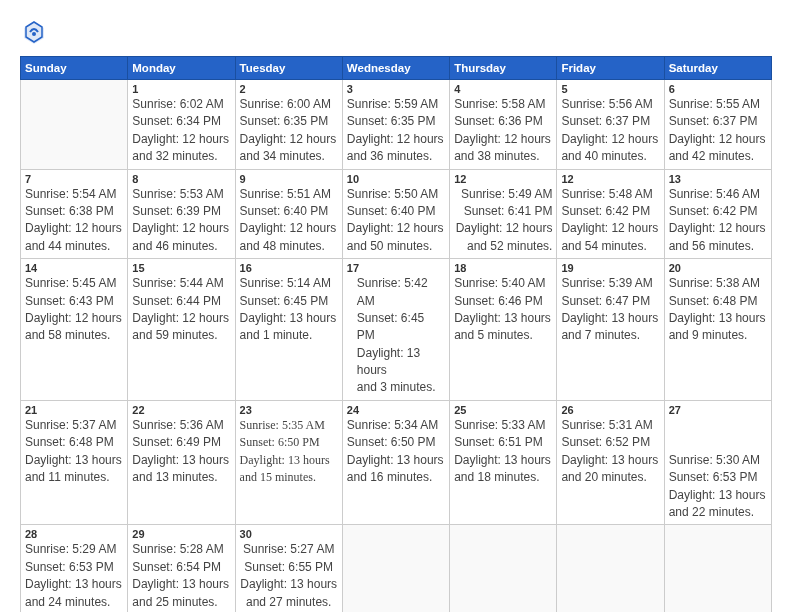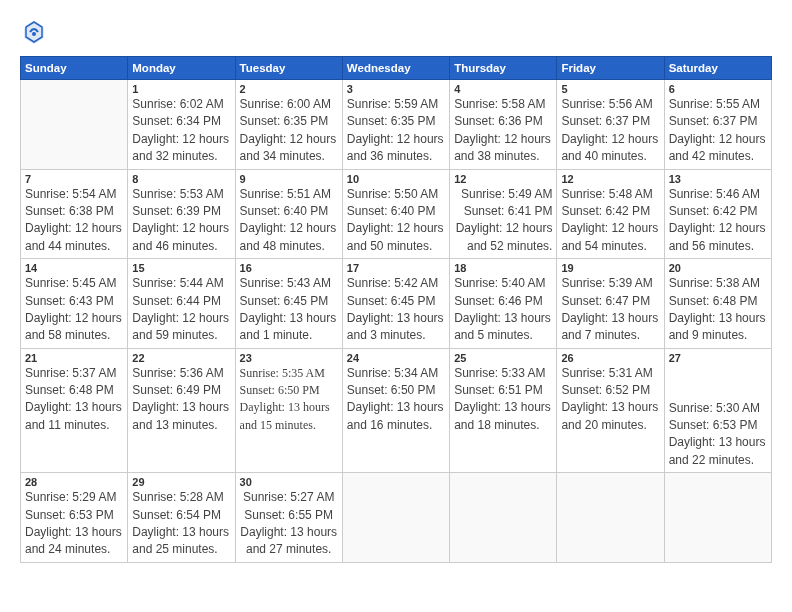--- a/index.html
+++ b/index.html
@@ -242,28 +242,28 @@
           </td>
           <td>
             <span class="day-number">15</span>
             <div class="day-info" style="white-space: pre-line;">Sunrise: 5:44 AM
 Sunset: 6:44 PM
 Daylight: 12 hours
 and 59 minutes.</div>
           </td>
           <td>
             <span class="day-number">16</span>
-            <div class="day-info" style="white-space: pre-line;">Sunrise: 5:43 AM
+            <div class="day-info" style="white-space: pre-line;">Sunrise: 5:14 AM
 Sunset: 6:45 PM
 Daylight: 13 hours
 and 1 minute.</div>
           </td>
           <td>
             <span class="day-number">17</span>
-            <div class="day-info" style="white-space: pre-line;">Sunrise: 5:42 AM
+            <div class="day-info" style="white-space: pre-line; margin-left: 10px;">Sunrise: 5:42 AM
 Sunset: 6:45 PM
 Daylight: 13 hours
 and 3 minutes.</div>
           </td>
           <td>
             <span class="day-number">18</span>
             <div class="day-info" style="white-space: pre-line;">Sunrise: 5:40 AM
 Sunset: 6:46 PM
 Daylight: 13 hours
 and 5 minutes.</div>

